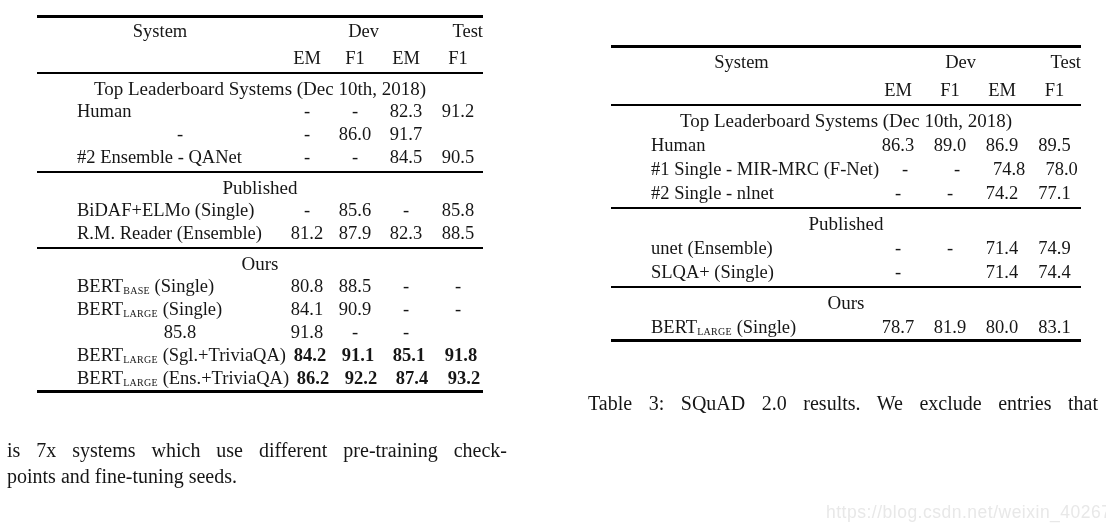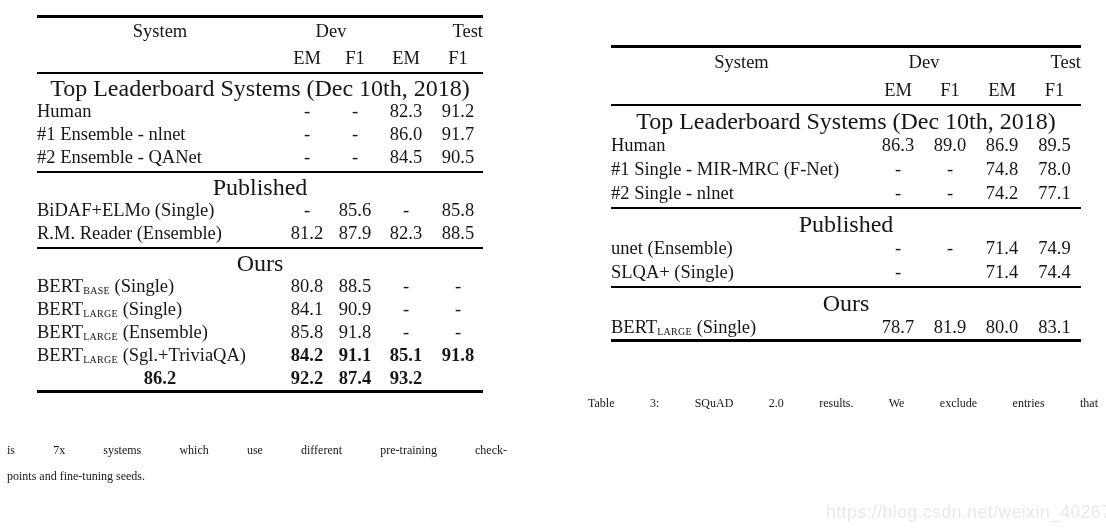--- a/index.html
+++ b/index.html
@@ -10,31 +10,31 @@
     font-family:"Liberation Serif", serif; color:var(--text);
   }
   .paper-table { position:absolute; }
   #table2 { left:37px;  top:15px; width:446px; --rowh:23px; --headh:27px; --cols:1fr 48px 48px 54px 50px; }
   #table3 { left:611px; top:45px; width:470px; --rowh:24px; --headh:28px; --cols:1fr 52px 52px 52px 53px; }
   .rule { background:var(--rule); width:100%; }
   .rule.thick { height:3px; }
   .rule.thin  { height:2px; margin-top:2px; }
   .tr { display:grid; grid-template-columns:var(--cols); align-items:baseline; }
   .thead .tr { height:var(--headh); line-height:var(--headh); }
-  .tbody .tr { height:var(--rowh); line-height:var(--rowh); }
+  .tbody .tr { height:var(--rowh); line-height:var(--rowh);margin-left:40px; }
   .td, .th { font-size:18.5px; white-space:nowrap; }
   .th { text-align:center; }
-  .grp2 { grid-column:2 / 4; text-align:center; }
+  .grp2 { grid-column:2 / 4; text-align:right; }
   .grp4 { grid-column:4 / 6; text-align:right; }
   .val { text-align:center; }
   .name { text-align:left; overflow:visible; }
-  .section-title { font-size:24px; text-align:center; line-height:var(--rowh); padding-top:3px; height:calc(var(--rowh) + 3px); }
+  .section-title { font-size:19px; text-align:center; line-height:var(--rowh); padding-top:3px; height:calc(var(--rowh) + 3px); }
   .boldvals .val { font-weight:bold; }
   .ssub { font-size:10px; vertical-align:-2px; letter-spacing:.3px; }
-  .caption { position:absolute; font-size:12px; line-height:25.5px; }
+  .caption { position:absolute; font-size:20px; line-height:25.5px; }
   #caption2 { left:7px;  top:438px; width:500px; }
   #caption3 { left:588px; top:391px; width:510px; }
   .cap-line { text-align:justify; text-align-last:justify; }
   .cap-line.last { text-align:left; text-align-last:left; }
   #watermark {
     position:absolute; left:826px; top:502px;
     font-family:"Liberation Sans", sans-serif; font-size:17.5px;
     color:var(--wm); letter-spacing:.5px; white-space:nowrap;
   }
 </style>
@@ -61,21 +61,20 @@
   <div class="tbody">
       <div class="section-title">Top Leaderboard Systems (Dec 10th, 2018)</div>
       <div class="tr">
         <div class="td name"><span>Human</span></div>
         <div class="td val">-</div>
         <div class="td val">-</div>
         <div class="td val">82.3</div>
         <div class="td val">91.2</div>
       </div>
       <div class="tr">
-        <div class="td name"><span>#1 Ensemble - nlnet</span></div>
         <div class="td val">-</div>
         <div class="td val">-</div>
         <div class="td val">86.0</div>
         <div class="td val">91.7</div>
       </div>
       <div class="tr">
         <div class="td name"><span>#2 Ensemble - QANet</span></div>
         <div class="td val">-</div>
         <div class="td val">-</div>
         <div class="td val">84.5</div>
@@ -107,34 +106,34 @@
         <div class="td val">-</div>
       </div>
       <div class="tr">
         <div class="td name"><span>BERT</span><span class="ssub">LARGE</span><span> (Single)</span></div>
         <div class="td val">84.1</div>
         <div class="td val">90.9</div>
         <div class="td val">-</div>
         <div class="td val">-</div>
       </div>
       <div class="tr">
-        <div class="td name"><span>BERT</span><span class="ssub">LARGE</span><span> (Ensemble)</span></div>
         <div class="td val">85.8</div>
         <div class="td val">91.8</div>
         <div class="td val">-</div>
         <div class="td val">-</div>
       </div>
       <div class="tr boldvals">
         <div class="td name"><span>BERT</span><span class="ssub">LARGE</span><span> (Sgl.+TriviaQA)</span></div>
         <div class="td val">84.2</div>
         <div class="td val">91.1</div>
         <div class="td val">85.1</div>
         <div class="td val">91.8</div>
       </div>
       <div class="tr boldvals">
+        <div class="td name"><span>BERT</span><span class="ssub">LARGE</span><span> (Ens.+TriviaQA)</span></div>
         <div class="td val">86.2</div>
         <div class="td val">92.2</div>
         <div class="td val">87.4</div>
         <div class="td val">93.2</div>
       </div>
     </div>
   <div class="rule thick"></div>
 </div>
 
 <div class="paper-table" id="table3">

